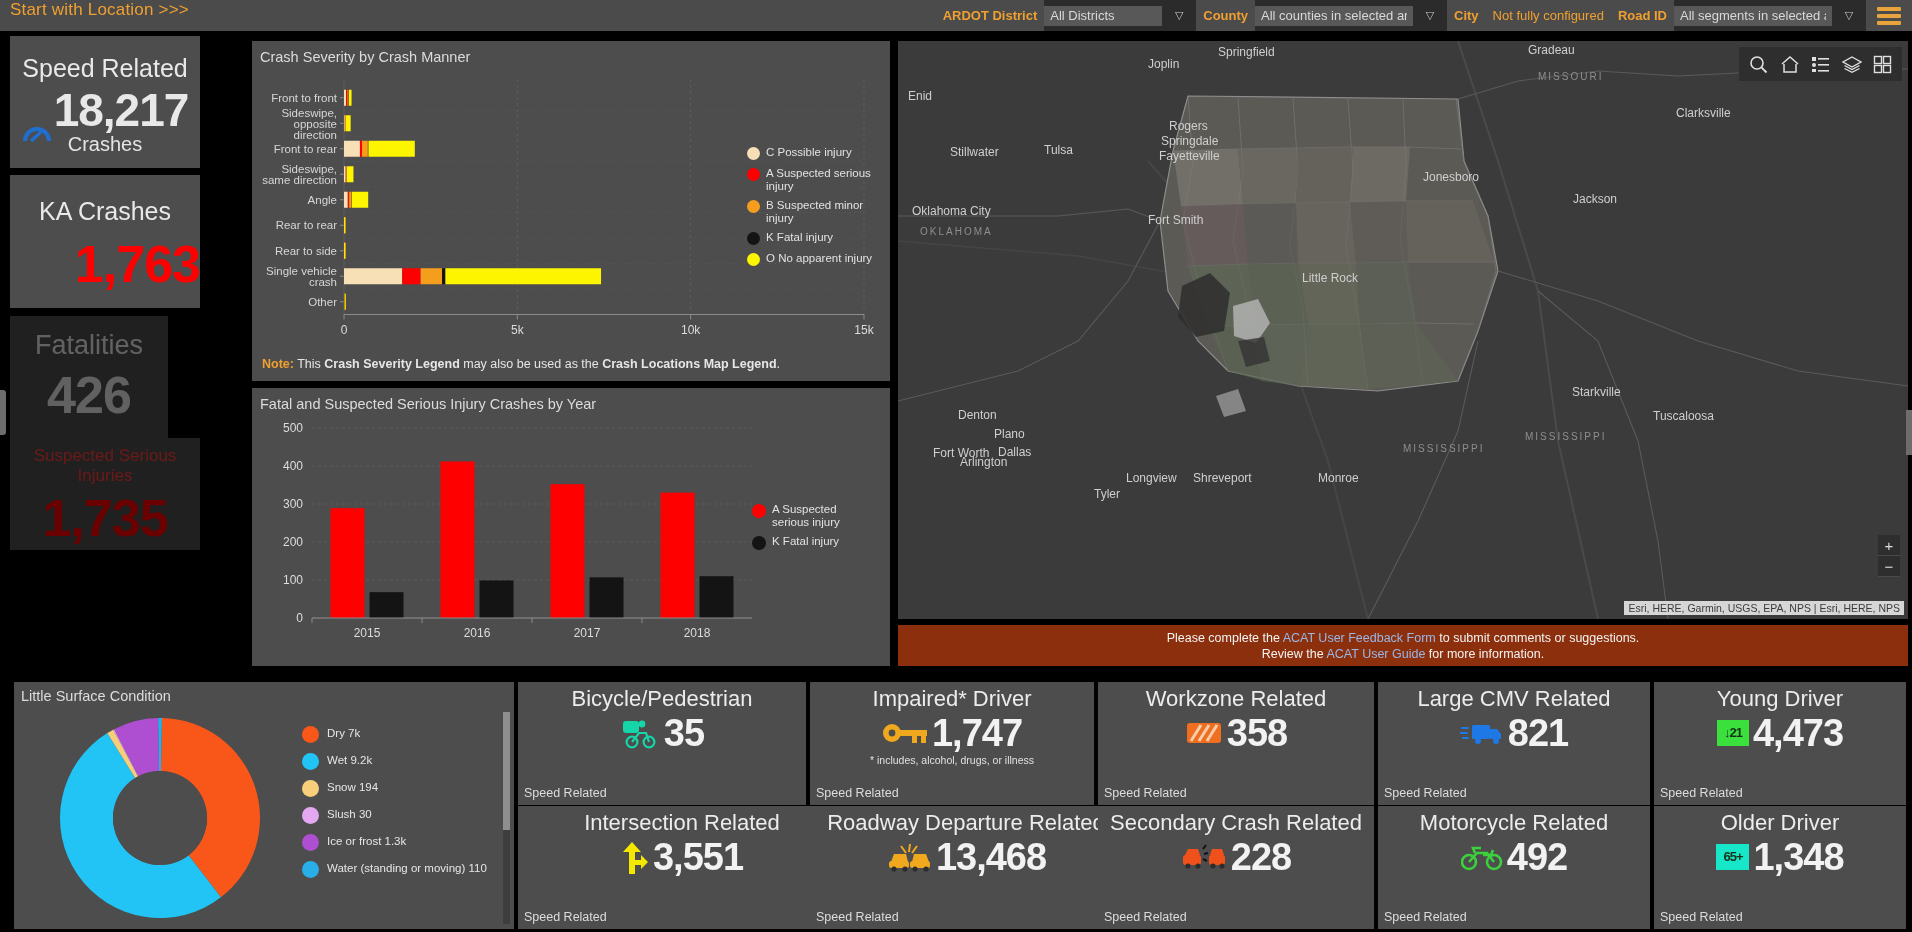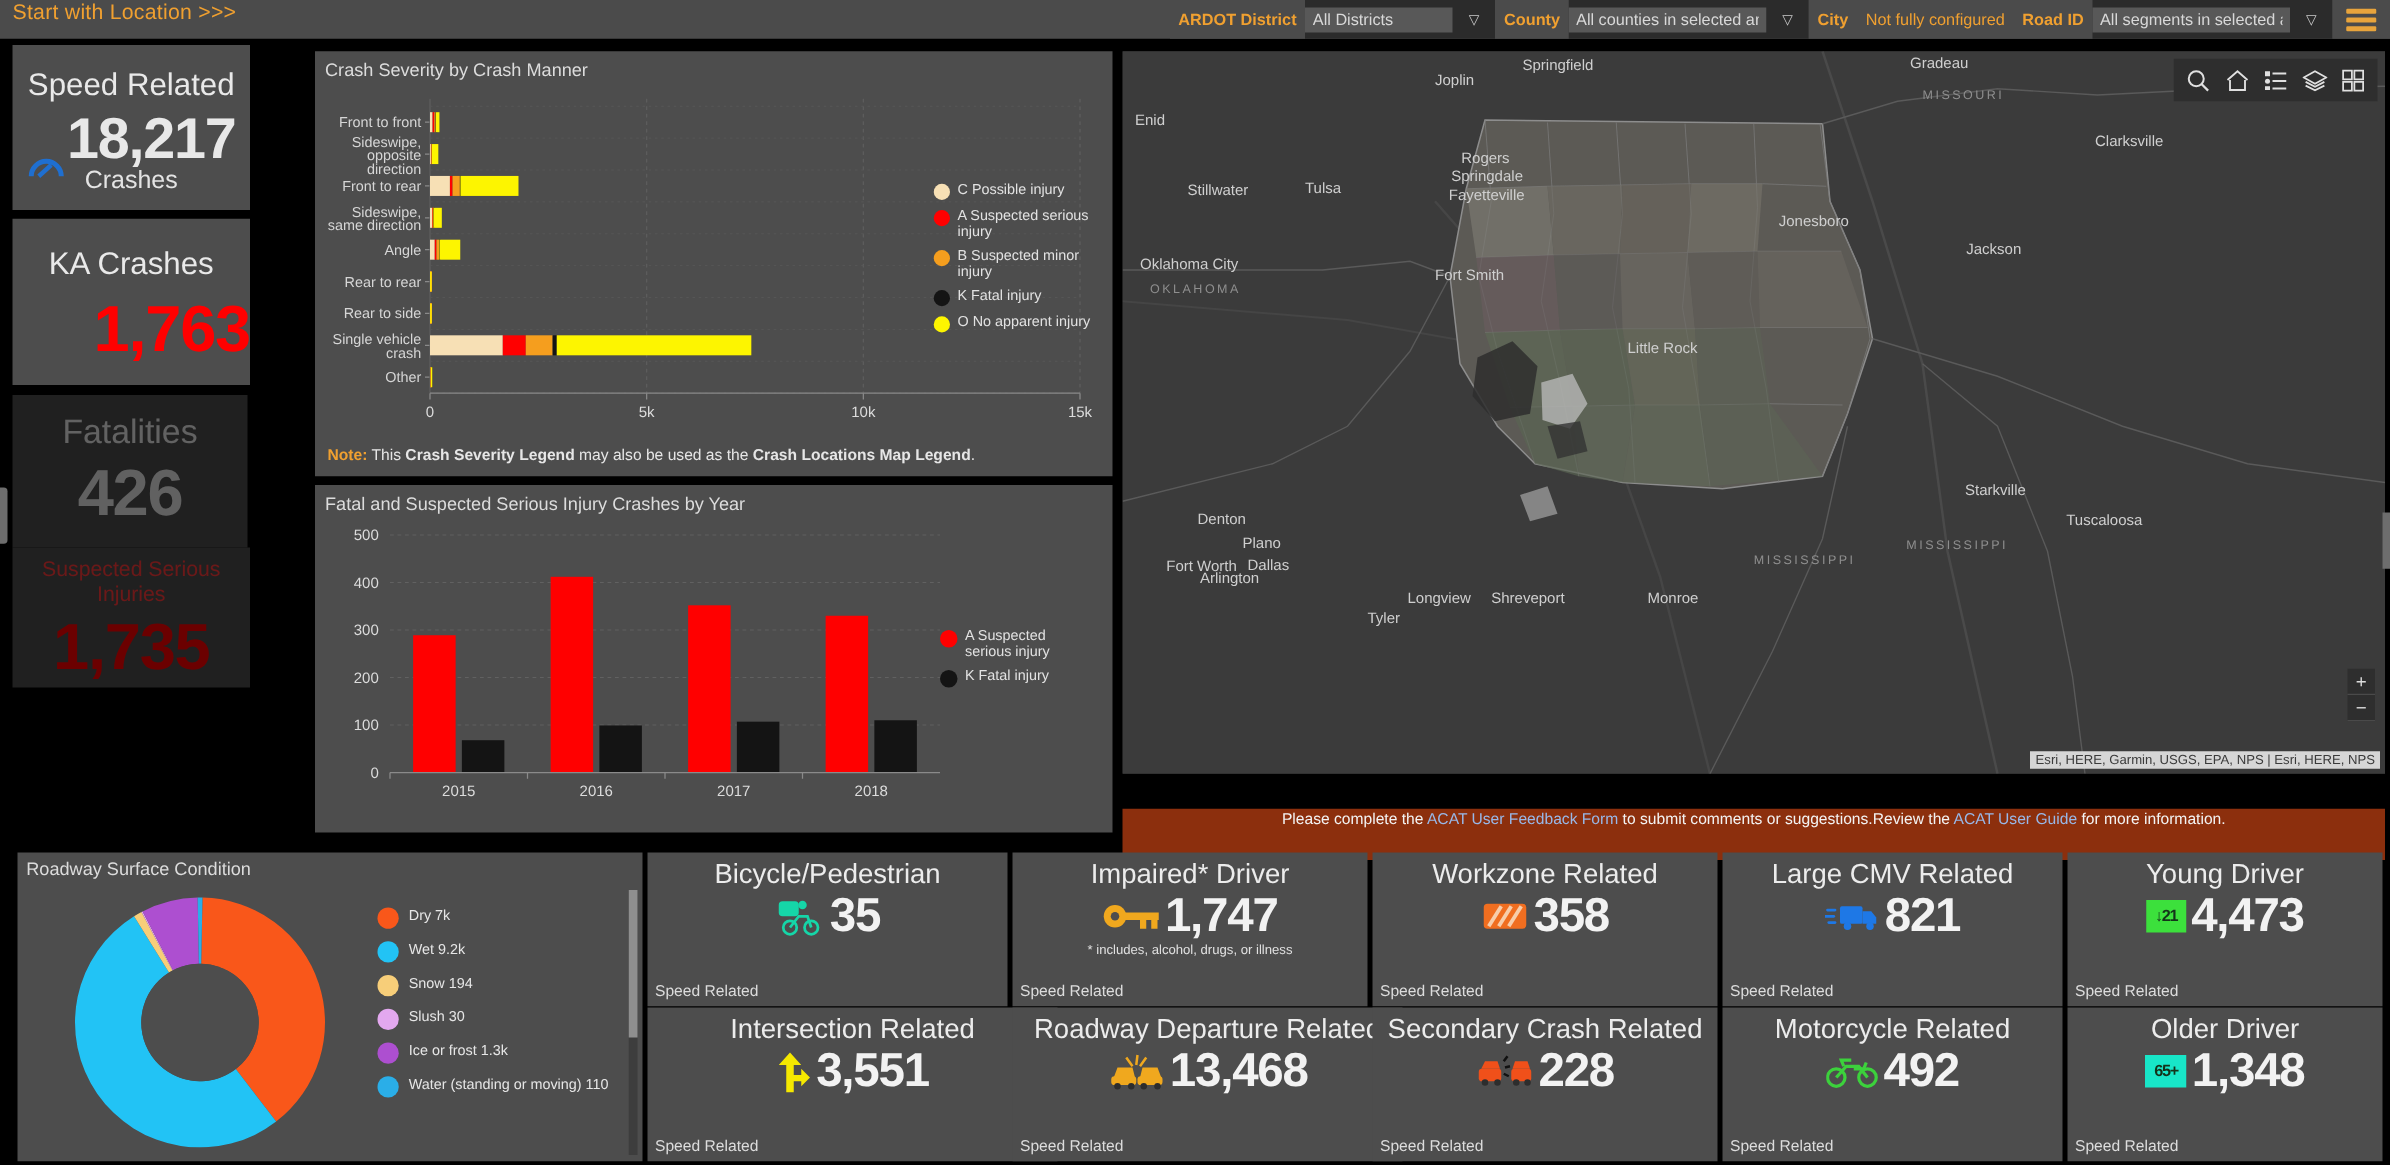--- a/index.html
+++ b/index.html
@@ -53,21 +53,21 @@
       display:flex; align-items:center; gap:4px; padding:0 6px; }
   .map-tool { width:27px; height:27px; display:flex; align-items:center; justify-content:center; }
   .map-zoom { position:absolute; right:8px; bottom:42px; width:22px; }
   .map-zoom div { width:22px; height:21px; background:#2e2e2e; color:#ddd; font-size:15px;
     display:flex; align-items:center; justify-content:center; border-bottom:1px solid #4a4a4a; }
   .attrib { position:absolute; right:4px; bottom:4px; background:#d6d6d6; color:#3b3b3b;
     font-size:10.5px; padding:1px 4px; white-space:nowrap; }
 
   
   .feedback { position:absolute; background:#8c2f0d; text-align:center; font-size:12.5px;
-    color:#f3f3f3; display:flex; flex-direction:row; justify-content:center; line-height:16px;margin-top:22px; }
+    color:#f3f3f3; display:flex; flex-direction:column; justify-content:center; line-height:16px; }
   .feedback a { color:#98b8e8; text-decoration:none; }
 
   
   .card { position:absolute; background:#4d4d4d; }
   .card .c-title { text-align:center; font-size:22px; color:#ececec; padding-top:3px; line-height:27px; }
   .card .c-val { text-align:center; font-size:38px; color:#f2f2f2; font-weight:bold;
     line-height:42px; letter-spacing:-1px; display:flex; align-items:center; justify-content:center; gap:4px;}
   .card .c-sub { font-size:12.5px; color:#dcdcdc; position:absolute; left:6px; bottom:5px; }
   .card .c-foot { text-align:center; font-size:10.5px; color:#e0e0e0; }
 
@@ -137,21 +137,21 @@
     <div class="s">Crashes</div>
   </div>
 
   <div class="kpi-big" style="left:10px; top:175px; width:190px; height:133px;">
     <div class="t" style="padding-top:22px;">KA Crashes</div>
     <div class="v" style="color:#ff0000; font-size:52px; margin-top:12px;text-align:right;">1,763</div>
   </div>
 
   <div class="tab-left" style="left:0px; top:390px; height:45px; border-radius:0 3px 3px 0;"></div>
 
-  <div class="kpi-big dim" style="left:10px; top:316px; width:188px; height:122px;">
+  <div class="kpi-big dim" style="left:10px; top:316px; width:158px; height:122px;">
     <div class="t" style="padding-top:14px; font-size:27px;">Fatalities</div>
     <div class="v" style="font-size:52px; margin-top:8px;">426</div>
   </div>
 
   <div class="kpi-big dim" style="left:10px; top:438px; width:190px; height:112px;">
     <div class="t" style="padding-top:8px; font-size:17px; color:#ff3a3a;">Suspected Serious Injuries</div>
     <div class="v" style="color:#ff0000; font-size:52px; margin-top:6px;">1,735</div>
   </div>
 
   <div class="panel" style="left:252px; top:41px; width:638px; height:340px;">
@@ -485,21 +485,21 @@
   <div class="feedback" style="left:898px; top:625px; width:1010px; height:41px;">
     <div>
       <span>Please complete the </span><a href="#">ACAT User Feedback Form</a><span> to submit comments or suggestions.</span>
     </div>
     <div>
       <span>Review the </span><a href="#">ACAT User Guide</a><span> for more information.</span>
     </div>
   </div>
 
   <div class="panel" style="left:14px; top:682px; width:500px; height:247px;">
-    <div class="panel-title" style="padding:6px 0 0 7px;">Roadway Surface Condition</div>
+    <div class="panel-title" style="padding:6px 0 0 7px;">Little Surface Condition</div>
     <svg width="250" height="210" style="position:absolute;left:36px;top:26px;">
       <g id="donut-g" transform="translate(110,110)">
           <path d="M 1.999866669333316 -99.98000066665777 A 100 100 0 0 1 60.94667507789876 79.28116293892916 L 28.644937286612418 37.262146581296705 A 47 47 0 0 0 0.9399373345866585 -46.99060031332915 Z" fill="#f9571a"></path>
           <path d="M 60.94667507789876 79.28116293892916 A 100 100 0 1 1 -52.75233815311067 -84.95405122405796 L -24.793598931962013 -39.92840407530725 A 47 47 0 1 0 28.644937286612418 37.262146581296705 Z" fill="#22c3f5"></path>
           <path d="M -52.75233815311067 -84.95405122405796 A 100 100 0 0 1 -46.82715368847695 -88.35846126679527 L -22.008762233584164 -41.52847679539378 A 47 47 0 0 0 -24.793598931962013 -39.92840407530725 Z" fill="#f7ce79"></path>
           <path d="M -46.82715368847695 -88.35846126679527 A 100 100 0 0 1 -45.890655215366756 -88.8484539196059 L -21.568607951222376 -41.75877334221477 A 47 47 0 0 0 -22.008762233584164 -41.52847679539378 Z" fill="#e3a8ef"></path>
           <path d="M -45.890655215366756 -88.8484539196059 A 100 100 0 0 1 -1.8753548084781801 -99.9824136753175 L -0.8814167599847447 -46.99173442739923 A 47 47 0 0 0 -21.568607951222376 -41.75877334221477 Z" fill="#ad4fd0"></path>
           <path d="M -1.8753548084781801 -99.9824136753175 A 100 100 0 0 1 1.999866669333247 -99.98000066665777 L 0.9399373345866261 -46.99060031332915 A 47 47 0 0 0 -0.8814167599847447 -46.99173442739923 Z" fill="#2aaee8"></path>
           <circle cx="0" cy="0" r="47" fill="#4d4d4d"></circle>
         </g>

